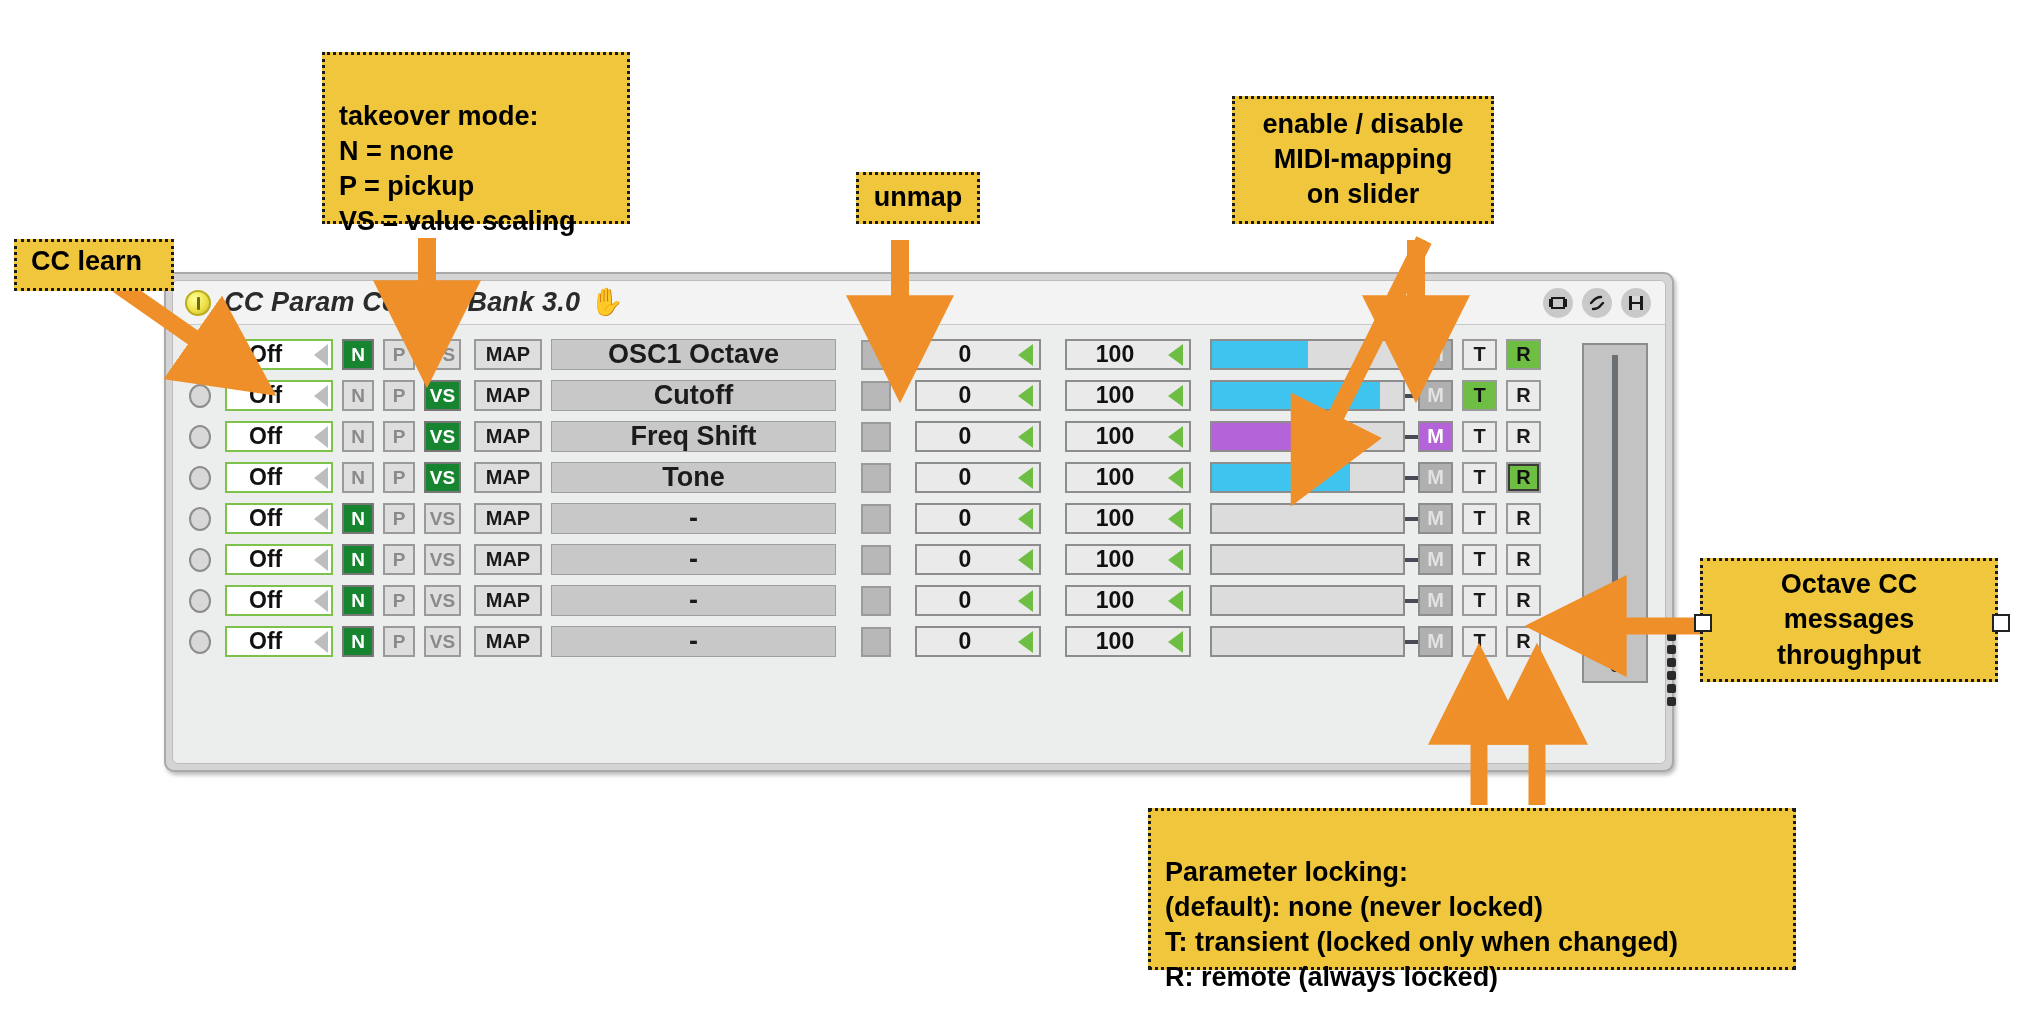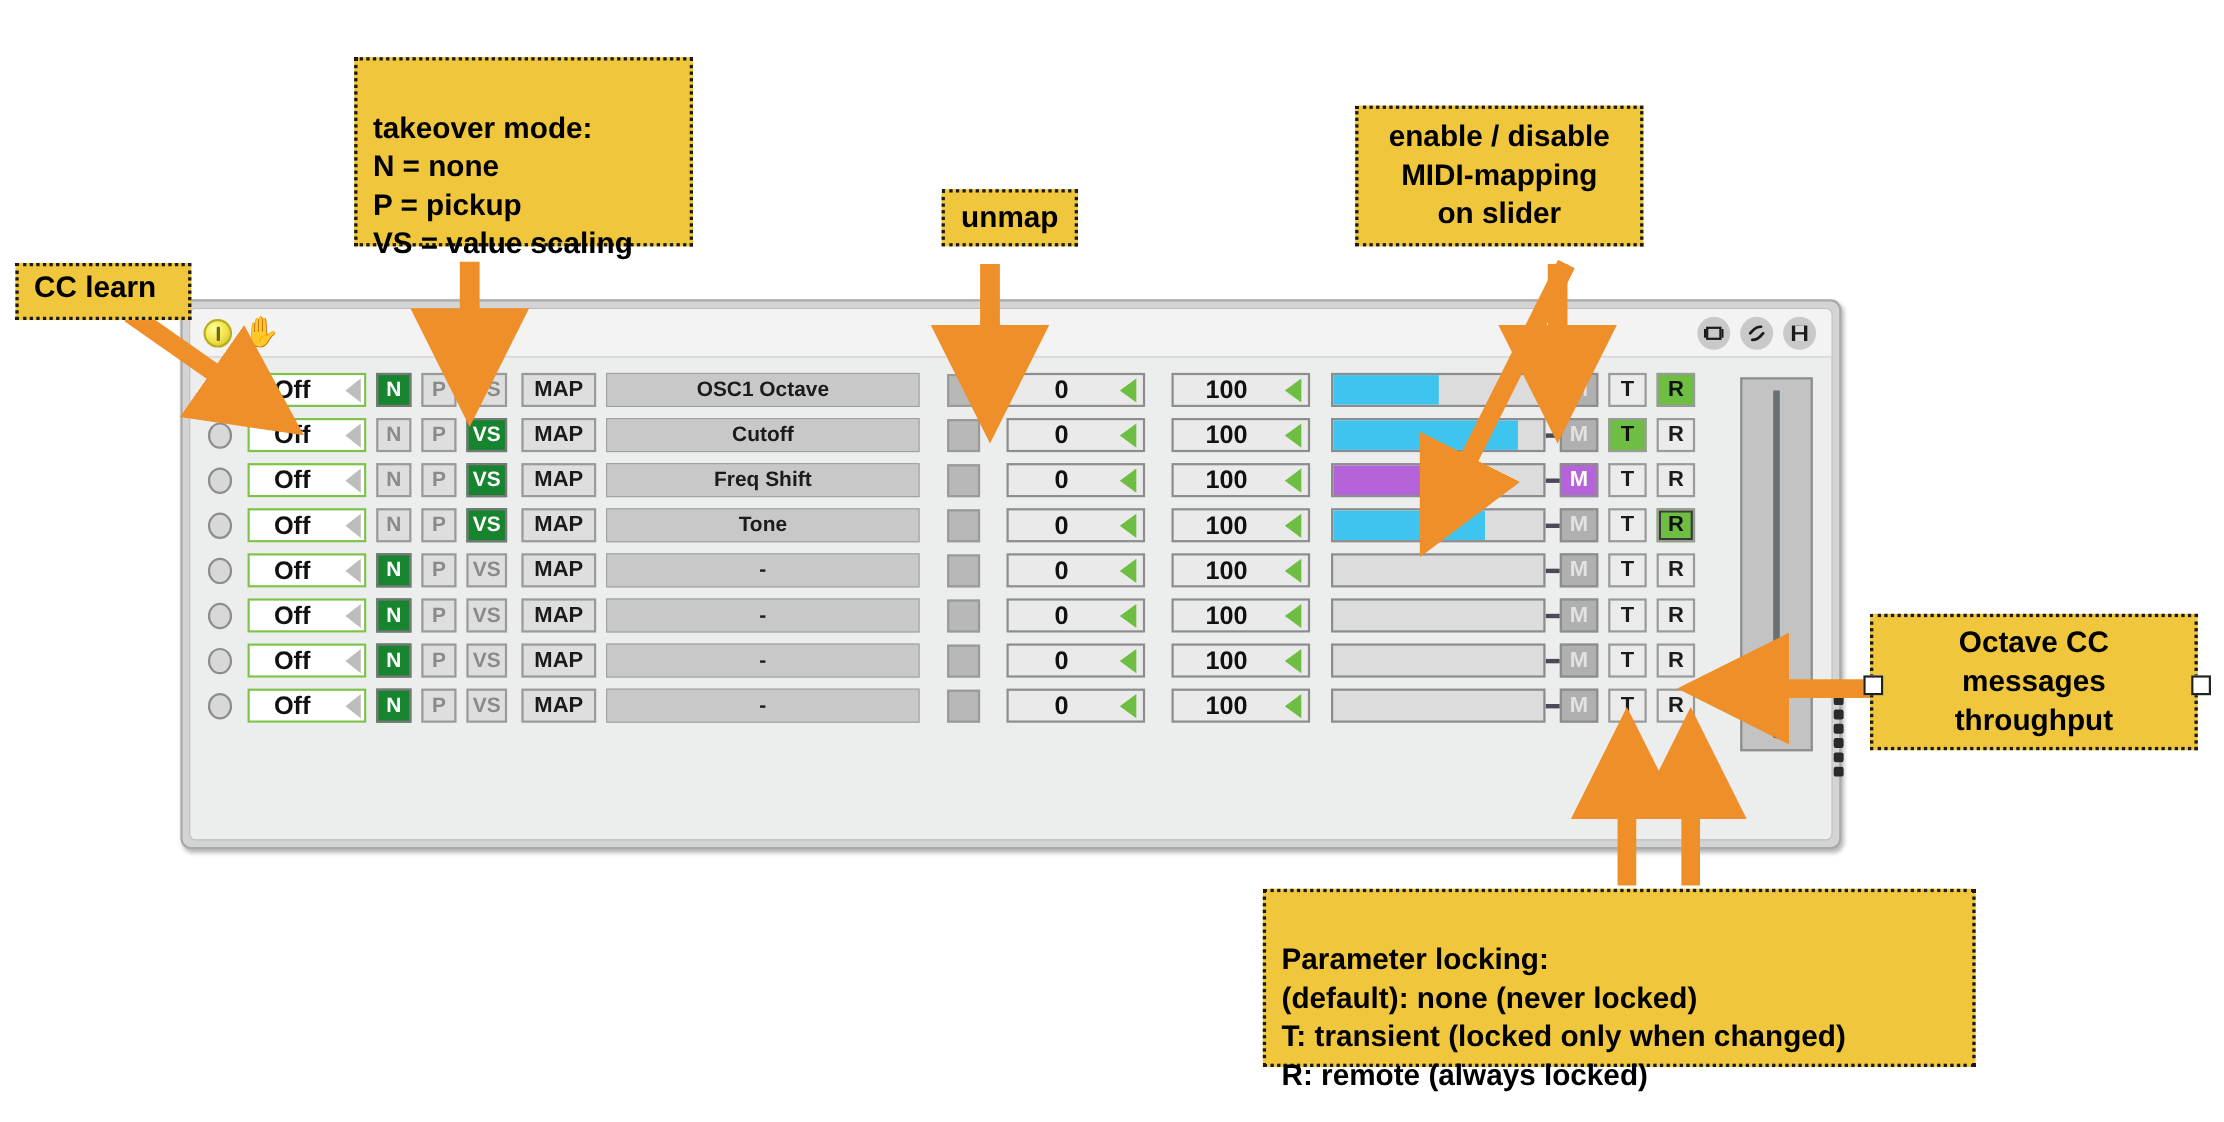--- a/index.html
+++ b/index.html
@@ -73,21 +73,21 @@
     display:flex;align-items:center;justify-content:center;
     font-weight:bold;font-size:19px;color:#8a8a8a;flex:0 0 auto;
   }
   .sq.w30{width:32px;}
   .sq.w36{width:37px;}
   .sq.on{background:#17852f;color:#ffffff;border-color:#777;}
   .sq.map{width:68px;color:#1a1a1a;font-size:20px;background:#dedede;}
   .pname{
     margin-left:9px;height:31px;flex:0 0 auto;width:285px;background:#c8c8c8;
     border:1px solid #9f9f9f;box-sizing:border-box;display:flex;align-items:center;
-    justify-content:center;font-weight:bold;font-size:19px;color:#1b1b1b;
+    justify-content:center;font-weight:bold;font-size:27px;color:#1b1b1b;
   }
   .unmapbox{
     margin-left:25px;width:30px;height:30px;background:#b8b8b8;
     border:2px solid #9a9a9a;box-sizing:border-box;flex:0 0 auto;
   }
   .numbox{
     margin-left:24px;width:126px;height:31px;background:#eaeaea;border:2px solid #8d8d8d;
     box-sizing:border-box;position:relative;display:flex;align-items:center;
     justify-content:center;flex:0 0 auto;
   }
@@ -204,20 +204,21 @@
       <i></i>
       <i></i>
       <i></i>
       <i></i>
       <i></i>
   </div>
   <div id="pluginInner">
 
     <div class="titlebar">
       <div class="led"></div>
+      <div class="title-text">CC Param Control Bank 3.0</div>
       <div class="handglyph">✋</div>
       <div class="tb-icons">
         <div class="tb-icon">
           <svg width="18" height="18" viewBox="0 0 18 18">
               <rect x="3" y="4" width="12" height="10" fill="none" stroke="#1a1a1a" stroke-width="2"></rect>
               <line x1="1" y1="5" x2="1" y2="13" stroke="#1a1a1a" stroke-width="2"></line>
               <line x1="17" y1="5" x2="17" y2="13" stroke="#1a1a1a" stroke-width="2"></line>
             </svg>
         </div>
         <div class="tb-icon">

